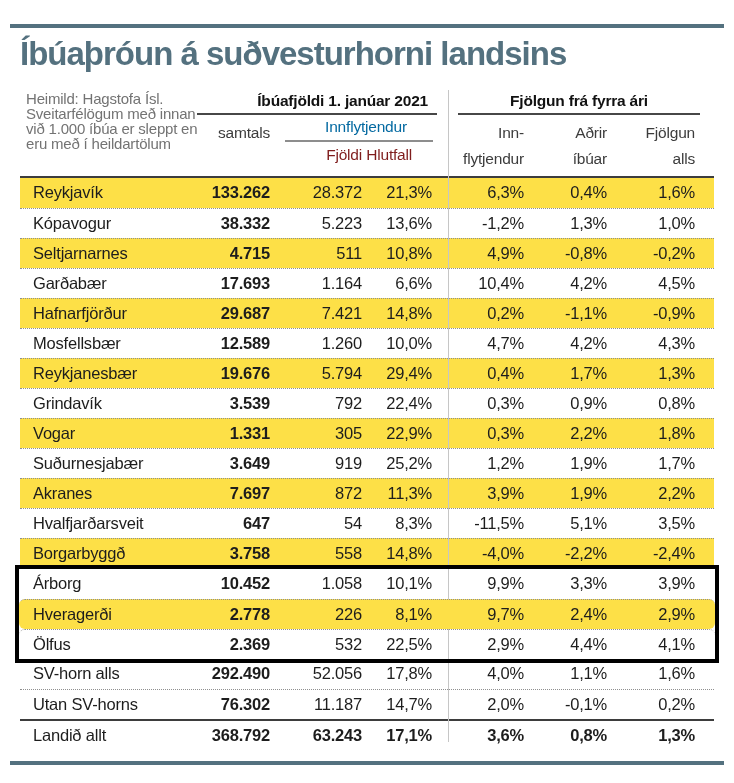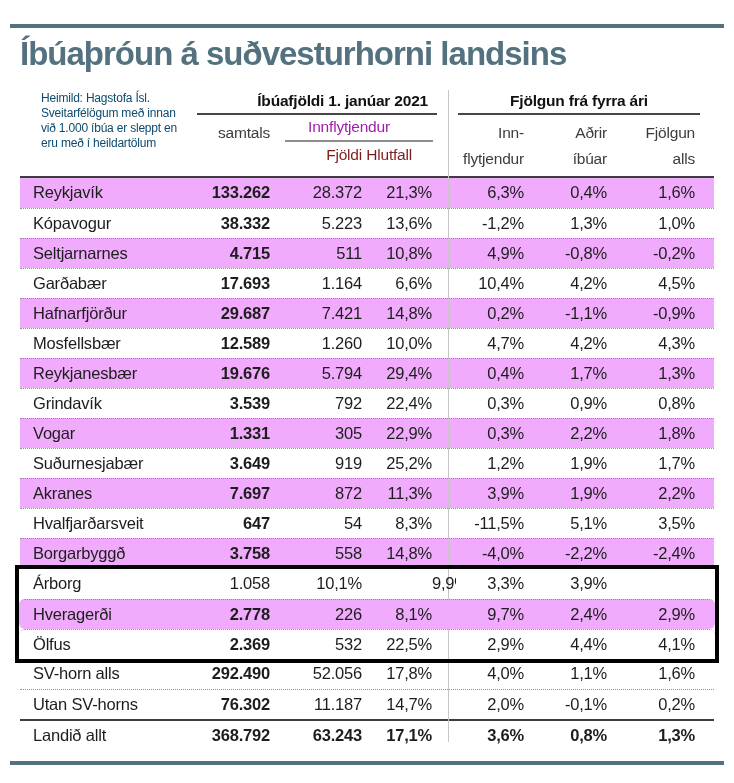--- a/index.html
+++ b/index.html
@@ -21,35 +21,35 @@
     color: #54717f;
   }
   .table-wrap {
     position: relative;
     margin: 14px 0 0 20px;
     width: 694px;
   }
   
   .thead { position: relative; height: 88px; }
   .source {
-    position: absolute; left: 21px; top: 3px; width: 185px;
-    font-size: 12px; line-height: 15px; color: #0c4a6e; letter-spacing: -0.2px;
+    position: absolute; left: 6px; top: 3px; width: 185px;
+    font-size: 15px; line-height: 15px; color: #737373; letter-spacing: -0.2px;
   }
   .g-header {
     position: absolute; top: 4px; font-weight: bold; font-size: 15.5px;
     color: #111; text-align: center; letter-spacing: -0.2px;
   }
   .g1-header { left: 168px; width: 240px; text-align: right; }
   .g2-header { left: 438px; width: 242px; }
   .g-rule { position: absolute; top: 25px; height: 2px; background: #474747; }
   .g1-rule { left: 177px; width: 240px; }
   .g2-rule { left: 438px; width: 242px; }
   .sub-center {
-    position: absolute; left: 255px; top: 30px; width: 148px;
-    font-size: 15.5px; color: #a21caf; text-align: center; letter-spacing: -0.2px;
+    position: absolute; left: 272px; top: 30px; width: 148px;
+    font-size: 15.5px; color: #0369a1; text-align: center; letter-spacing: -0.2px;
   }
   .sub-rule { position: absolute; left: 265px; top: 52px; width: 148px; height: 1.5px; background: #8d8d8d; }
   .two-line {
     position: absolute; top: 32px; text-align: right;
     font-size: 15.5px; line-height: 26px; color: #3c3c3c; letter-spacing: -0.2px;
   }
   .samtals-head { left: 130px; width: 120px; }
   .innfl-head   { left: 414px; width: 90px; }
   .adrir-head   { left: 505px; width: 82px; }
   .fjolgun-head { left: 590px; width: 85px; }
@@ -62,21 +62,21 @@
   
   .tbody { position: relative; }
   .rows-top { border-top: 2px solid #3d3d3d; }
   .row {
     display: grid;
     grid-template-columns: 140px 110px 92px 70px 24px 68px 83px 88px;
     height: 30px; line-height: 29px;
     font-size: 16.5px; color: #1d1d1d; letter-spacing: -0.2px;
   }
   .row + .row { border-top: 1px dotted #8f8f8f; }
-  .row.shade { background: #f0abfc; }
+  .row.shade { background: #fde047; }
   .cell { overflow: hidden; white-space: nowrap; }
   .cell.name { padding-left: 13px; text-align: left; }
   .cell.num { text-align: right; }
   .cell.total-col { font-weight: bold; }
   .bold-row .cell.num { font-weight: bold; }
   .total-rule { border-top: 2px solid #3d3d3d !important; }
   .highlight-box {
     border: 4px solid #000;
     margin: -3px -5px -4px -5px;
     position: relative; z-index: 3;
@@ -263,20 +263,21 @@
           <div class="cell num">14,8%</div>
           <div class="cell spacer"></div>
           <div class="cell num">-4,0%</div>
           <div class="cell num">-2,2%</div>
           <div class="cell num">-2,4%</div>
         </div>
       </div>
     <div class="highlight-box" id="rows-box">
         <div class="row">
           <div class="cell name">Árborg</div>
+          <div class="cell num total-col">10.452</div>
           <div class="cell num">1.058</div>
           <div class="cell num">10,1%</div>
           <div class="cell spacer"></div>
           <div class="cell num">9,9%</div>
           <div class="cell num">3,3%</div>
           <div class="cell num">3,9%</div>
         </div>
         <div class="row shade">
           <div class="cell name">Hveragerði</div>
           <div class="cell num total-col">2.778</div>

